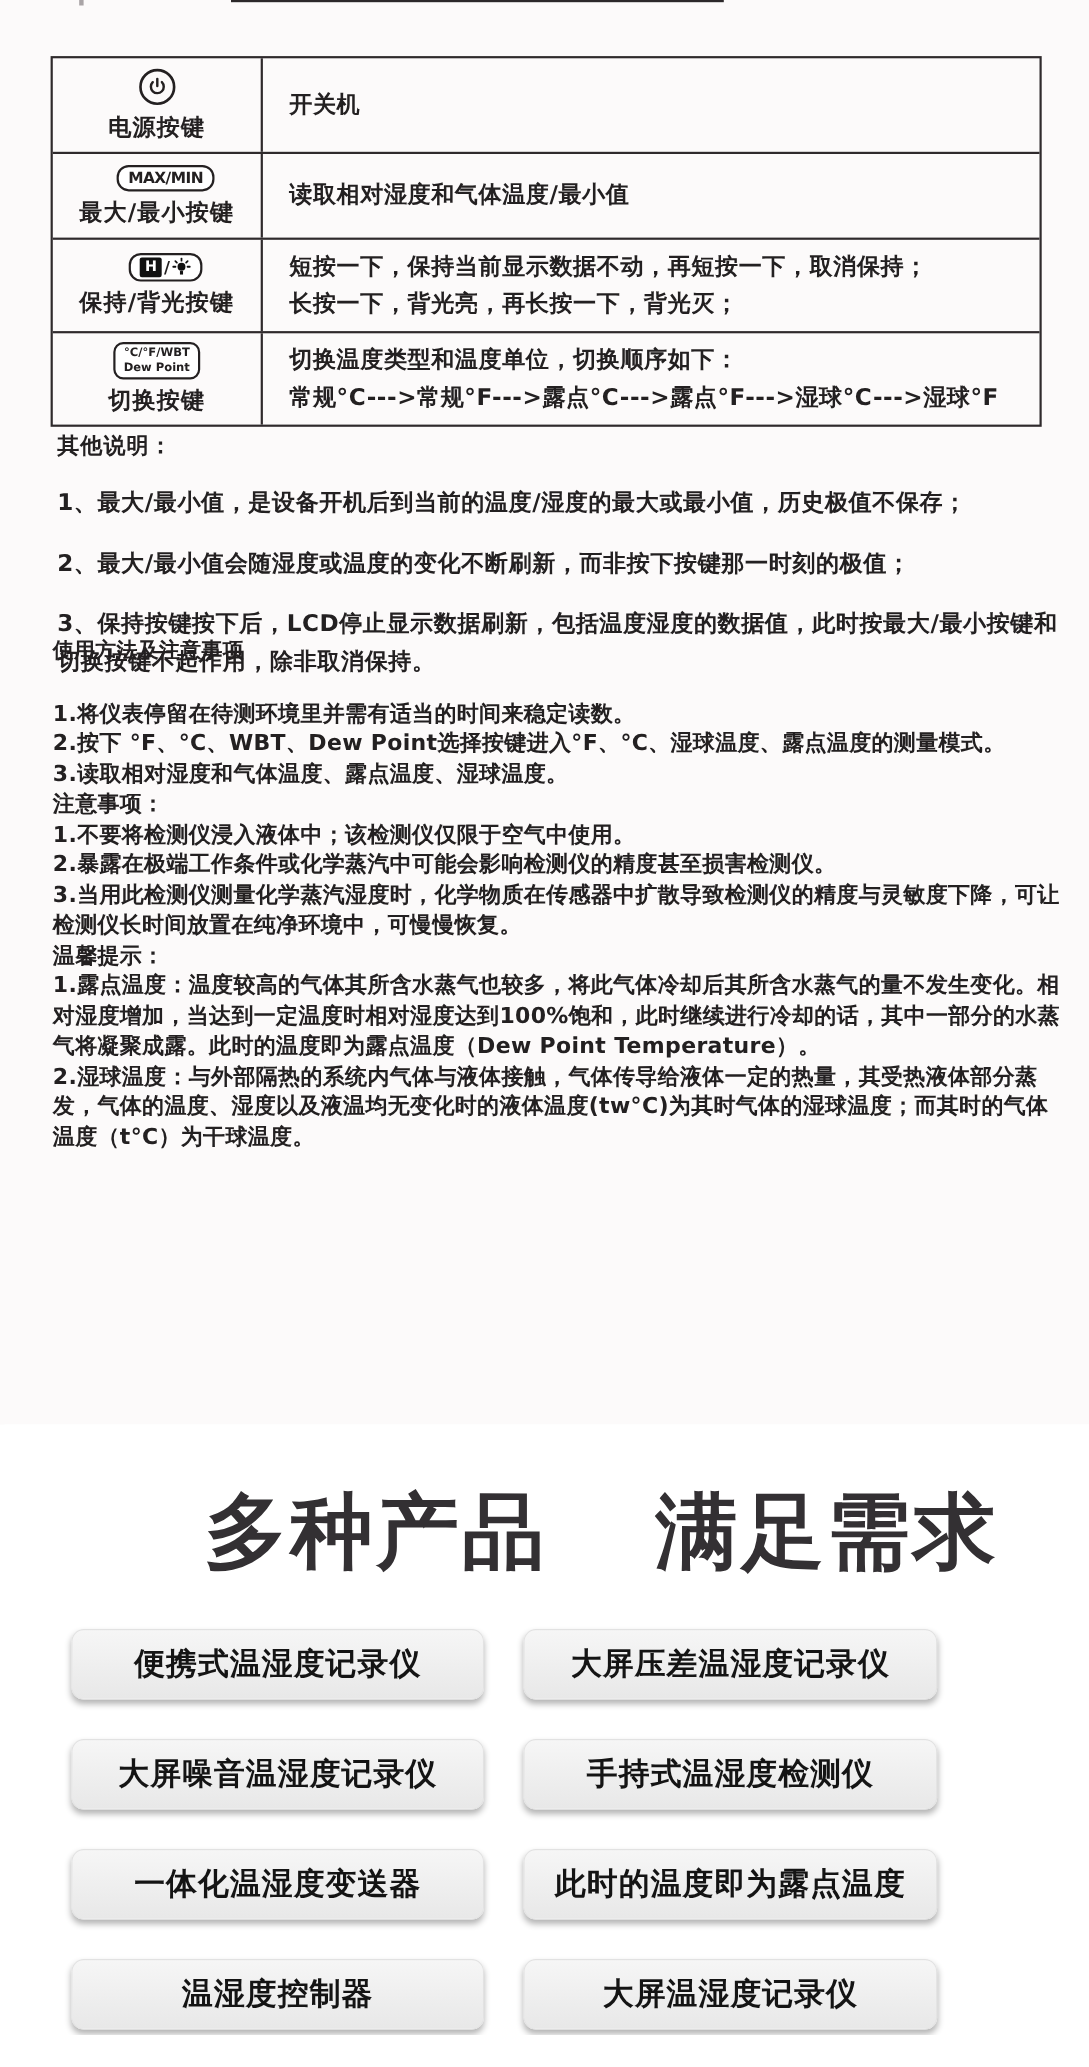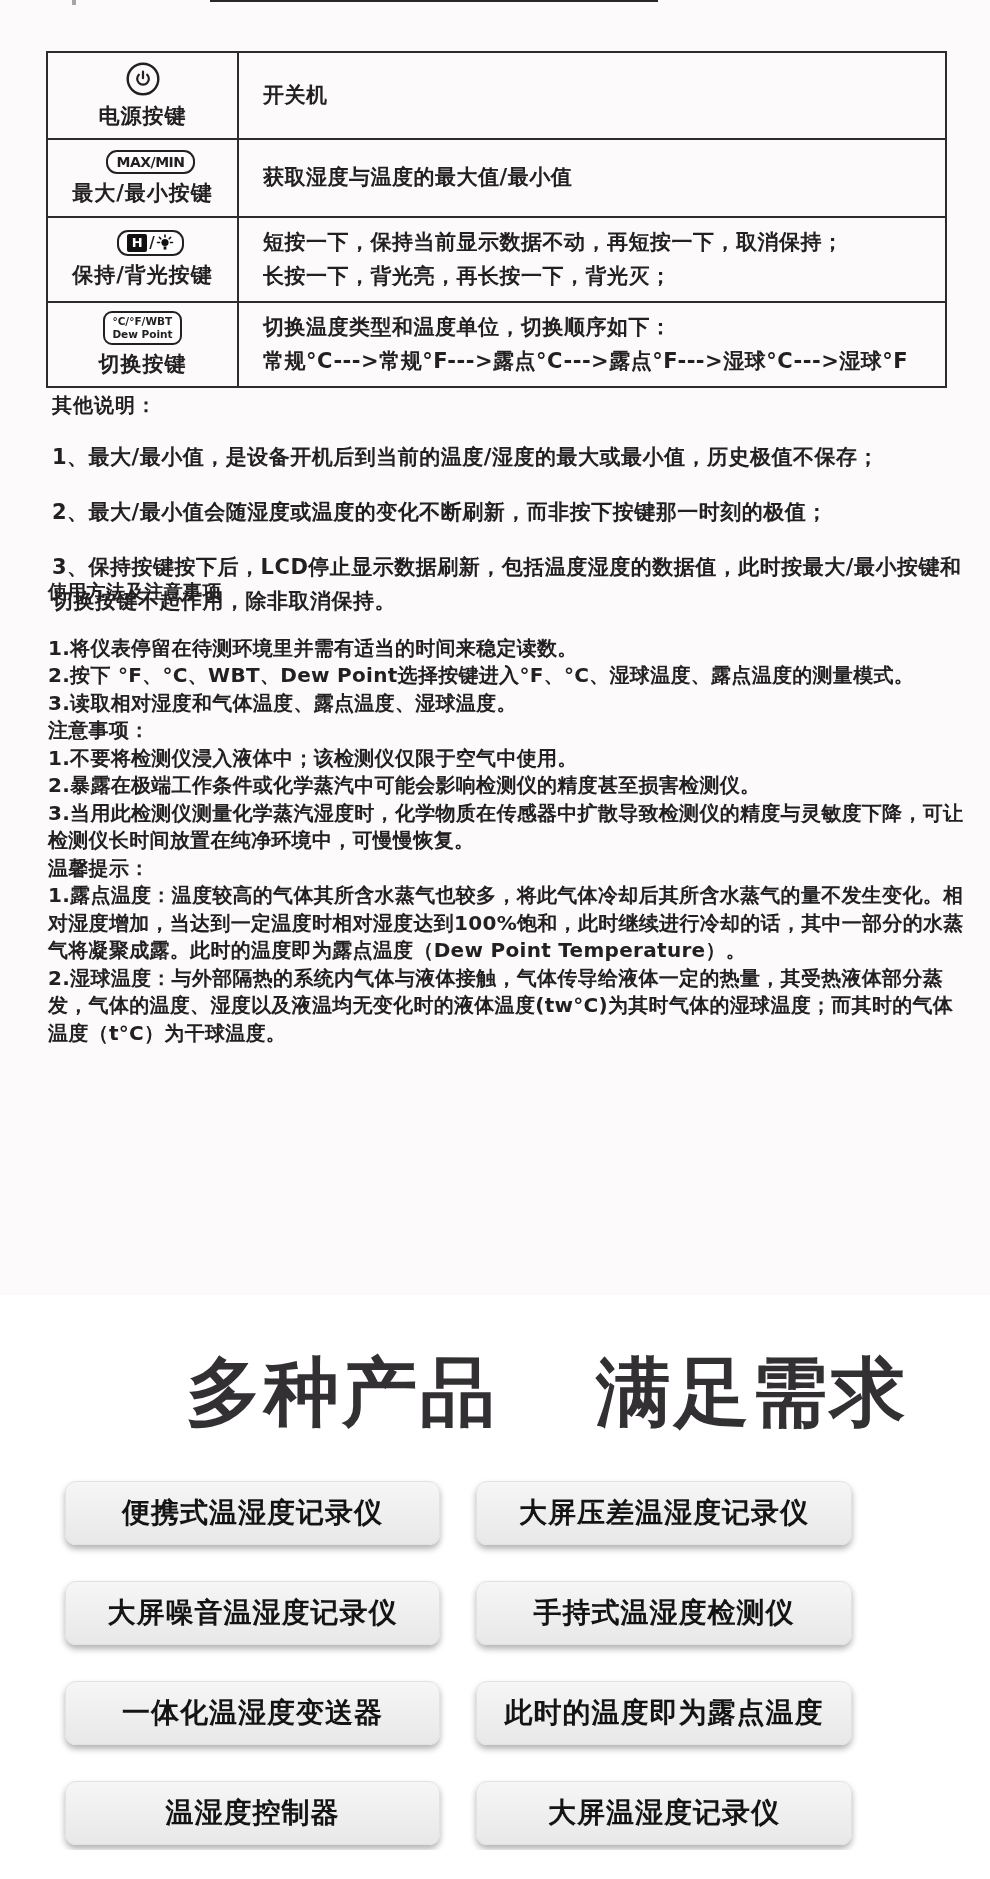--- a/index.html
+++ b/index.html
@@ -12,21 +12,21 @@
   .key-table{position:absolute;left:46px;top:51px;width:897px;border:2px solid #2f2a2c;background:transparent;}
   .kt-row{display:grid;grid-template-columns:189px 1fr;}
   .kt-row + .kt-row{border-top:2px solid #2f2a2c;}
   .kt-icon-cell{display:flex;flex-direction:column;align-items:center;justify-content:center;gap:5px;padding:8px 4px;}
   .kt-desc-cell{border-left:2px solid #2f2a2c;display:flex;flex-direction:column;justify-content:center;padding:8px 10px 8px 24px;font-size:21px;font-weight:700;line-height:1.6;letter-spacing:0.5px;}
   .r1{min-height:82px;} .r2{min-height:76px;} .r3{min-height:78px;} .r4{min-height:75px;}
   .kt-key-label{font-size:21px;font-weight:700;letter-spacing:1px;}
   .kt-pill{border:2px solid #242021;border-radius:11px;padding:2px 8px;font-size:14px;font-weight:700;letter-spacing:-0.5px;display:flex;align-items:center;gap:2px;background:#fff;margin-left:16px;}
   .h-box{background:#111;color:#fff;font-size:13px;font-weight:700;padding:1px 5px;border-radius:2px;line-height:1.2;}
   .slash{font-size:15px;font-weight:700;}
-  .kt-unit{border:2px solid #242021;border-radius:9px;padding:2px 7px;text-align:left;background:#fff;}
+  .kt-unit{border:2px solid #242021;border-radius:9px;padding:2px 7px;text-align:right;background:#fff;}
   .kt-unit .u1{font-size:10.5px;font-weight:700;line-height:1.25;}
   .kt-unit .u2{font-size:10.5px;font-weight:700;line-height:1.25;}
   
   .other-notes{position:absolute;left:52px;top:392px;width:912px;}
   .on-title{font-size:20px;font-weight:700;letter-spacing:1px;}
   .on-item{font-size:21px;font-weight:700;margin-top:21px;line-height:1.62;letter-spacing:0.5px;}
   
   .usage{position:absolute;left:48px;top:578px;width:917px;font-size:20px;font-weight:600;line-height:27.5px;letter-spacing:0.3px;}
   .usage-title{margin-bottom:29px;font-weight:600;font-size:19px;}
   .usage p{margin:0;}
@@ -64,21 +64,21 @@
       </div>
 
       <div class="kt-row r2">
         <div class="kt-icon-cell">
           <div class="kt-pill">
             <span>MAX/MIN</span>
           </div>
           <div class="kt-key-label">最大/最小按键</div>
         </div>
         <div class="kt-desc-cell">
-          <div>获取湿度与温度的最大值/最小值</div>
+          <div>读取相对湿度和气体温度/最小值</div>
         </div>
       </div>
 
       <div class="kt-row r3">
         <div class="kt-icon-cell">
           <div class="kt-pill">
             <span class="h-box">H</span>
             <span class="slash">/</span>
             <svg width="18" height="18" viewBox="0 0 18 18">
               <g stroke="#111" stroke-width="1.6" stroke-linecap="round">

